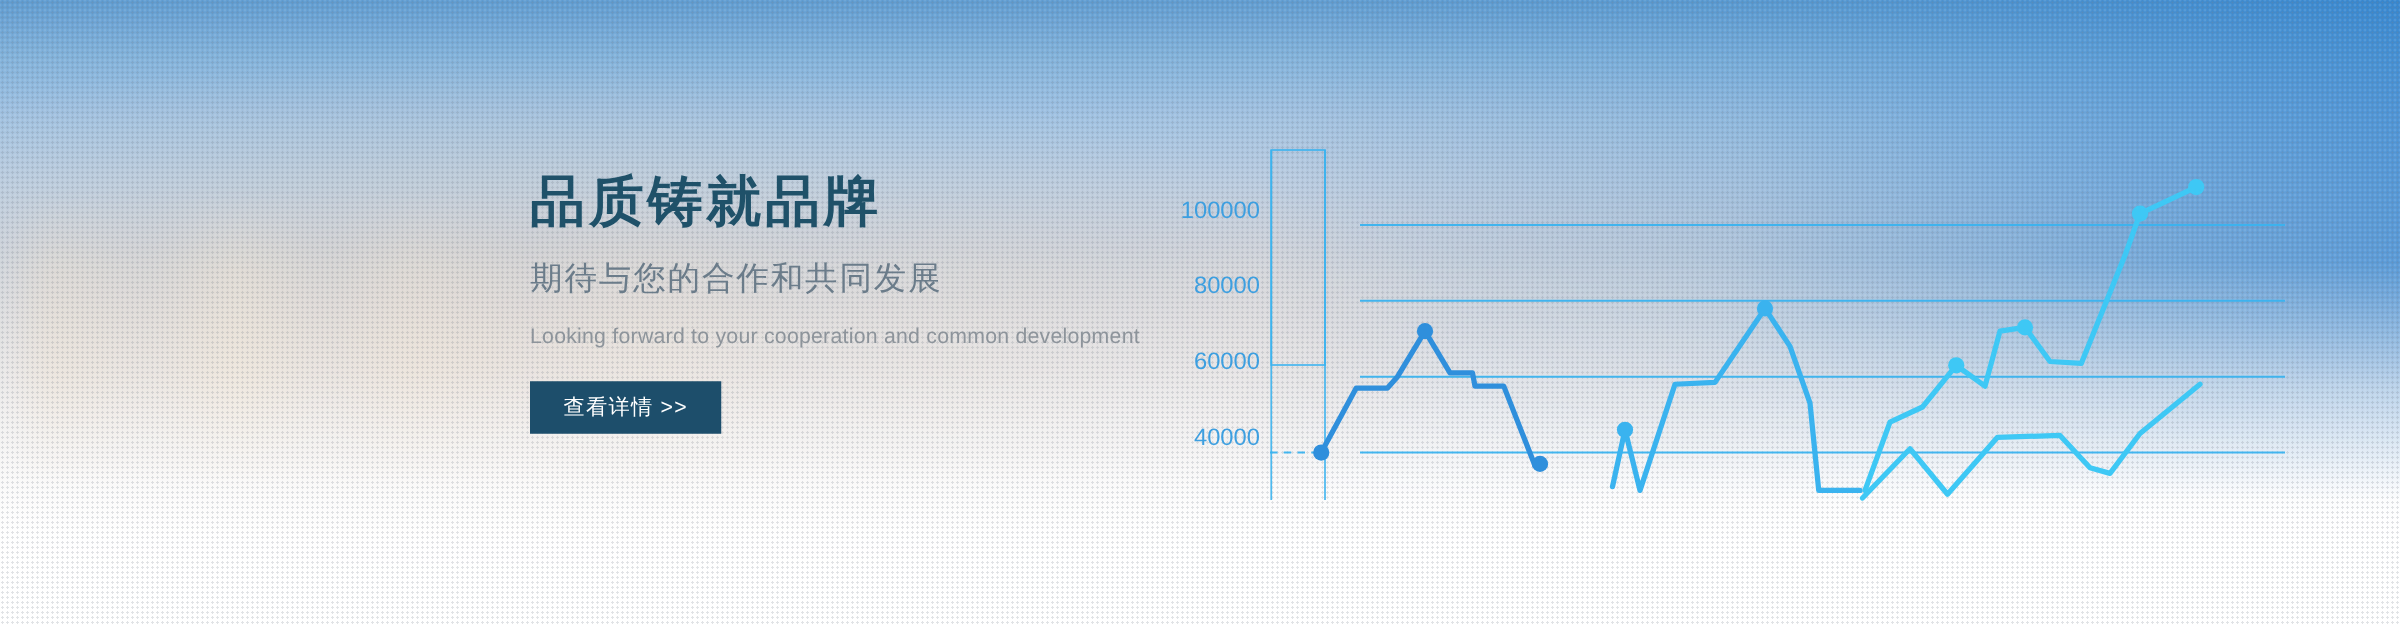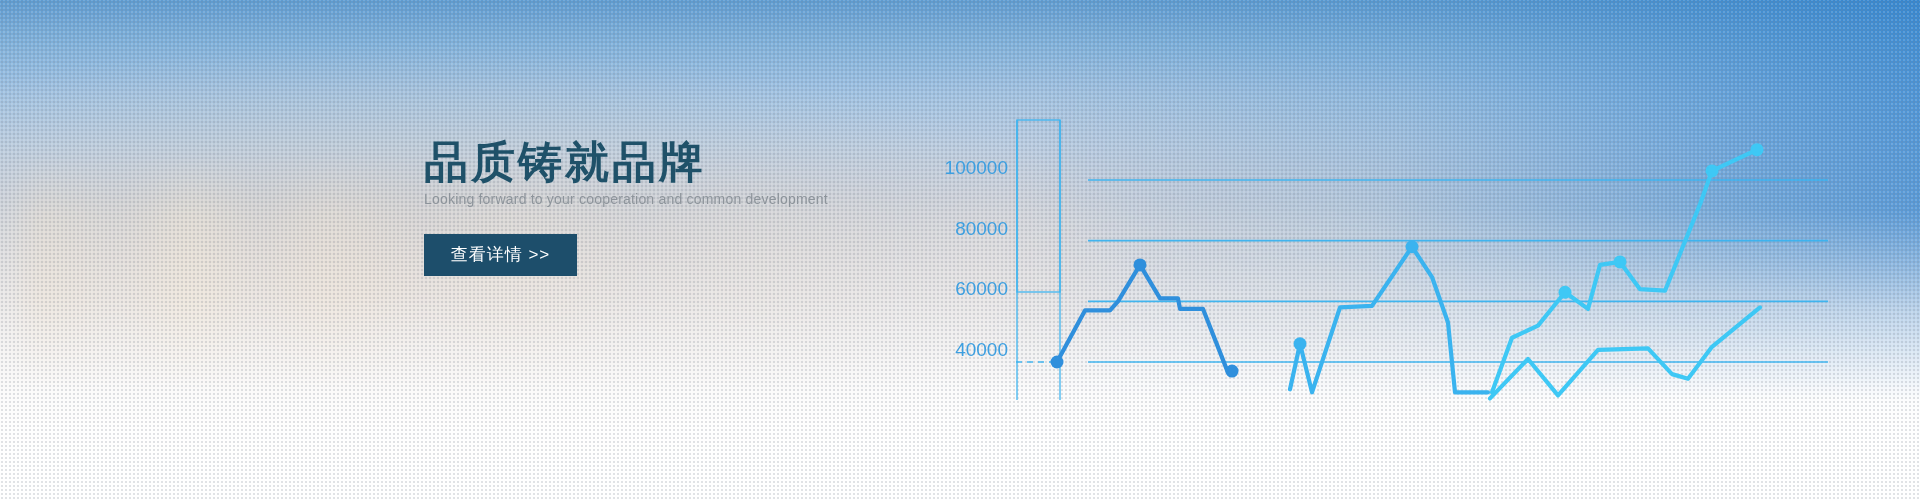--- a/index.html
+++ b/index.html
@@ -121,22 +121,22 @@
   #subhead-cn {
     margin-top:24px;
     font-size:26px;
     letter-spacing:1.5px;
     color:#6b7c8a;
     line-height:1.1;
     font-weight:400;
     white-space:nowrap;
   }
   #subhead-en {
-    margin-top:7px;
-    font-size:14px;
+    margin-top:22px;
+    font-size:17px;
     letter-spacing:0.2px;
     color:#8d949b;
     line-height:1.2;
     font-weight:400;
     white-space:nowrap;
   }
   #cta-button {
     margin-top:26px;
     display:inline-flex;
     align-items:center;
@@ -211,17 +211,18 @@
         <text x="1008" y="295.3333333333333" class="axis-label">60000</text>
         <text x="1008" y="356" class="axis-label">40000</text>
       </g>
   </svg>
 
   <div id="dots"></div>
   <div id="dots2"></div>
 
   <div id="text-block">
     <div id="headline">品质铸就品牌</div>
+    <div id="subhead-cn">期待与您的合作和共同发展</div>
     <div id="subhead-en">Looking forward to your cooperation and common development</div>
     <button id="cta-button">查看详情 &gt;&gt;</button>
   </div>
 
 </div>
 
 </body></html>

